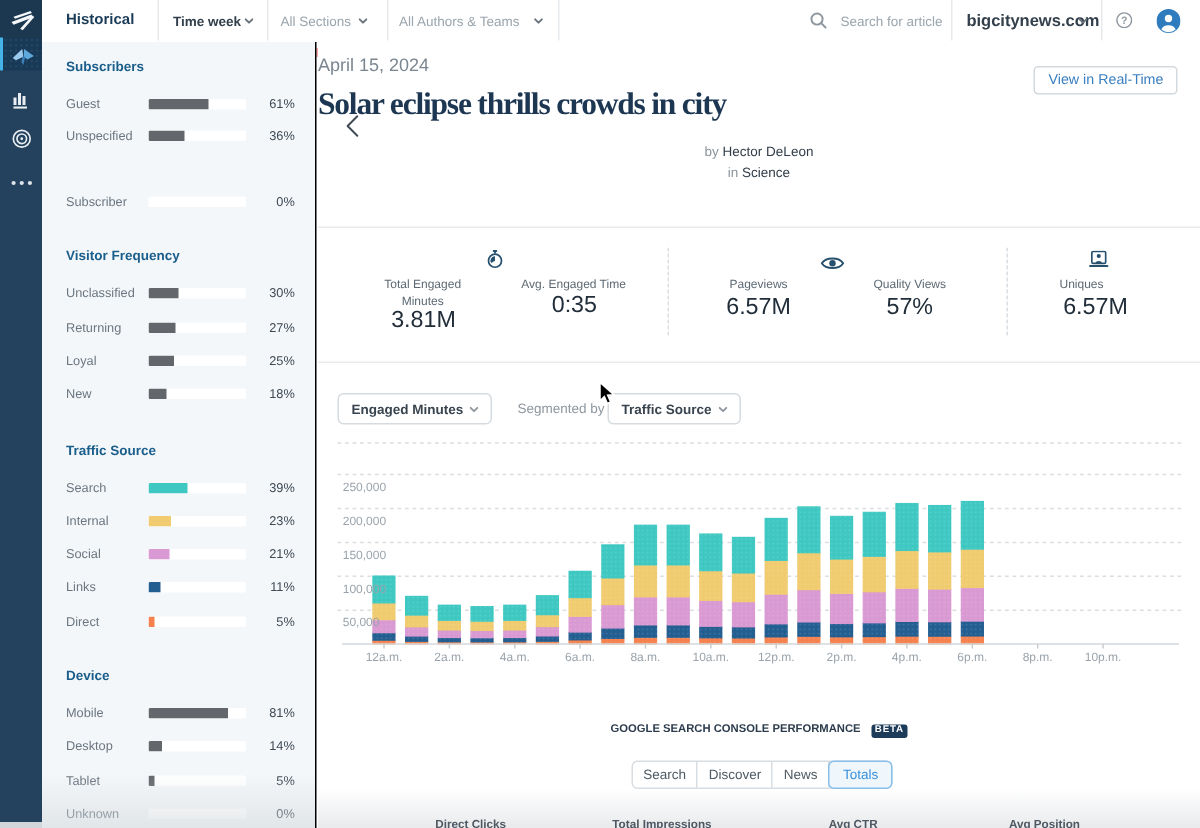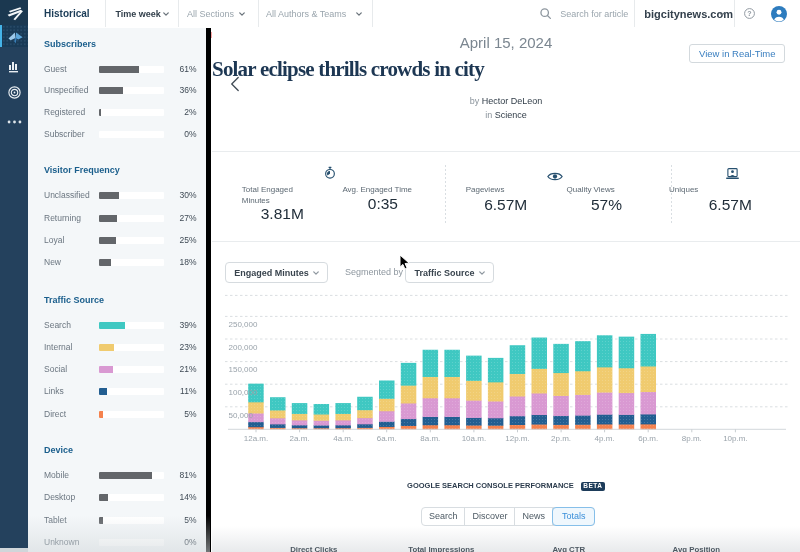--- a/index.html
+++ b/index.html
@@ -3,37 +3,37 @@
 * {margin:0;padding:0;box-sizing:border-box}
 html,body {width:800px;height:552px;overflow:hidden;font-family:"Liberation Sans",sans-serif;background:#fff;position:relative}
 .abs {position:absolute}
 .topbar {position:absolute;left:28px;top:0;right:0;height:38px;background:#fff;border-bottom:6px solid #fca5a5}
 .tb-item {position:absolute;top:0;height:27px;display:flex;align-items:center;white-space:nowrap}
 .tb-sep {position:absolute;top:0;height:27px;width:1px;background:#e7eaec}
 .rail {position:absolute;left:0;top:0;width:28px;height:552px;background:#24415d}
 .rail .logo {position:absolute;left:0;top:0;width:28px;height:28px;background:#1b3850;display:flex;align-items:center;justify-content:center}
 .rail .active {position:absolute;left:0;top:25px;width:28px;height:22px;background:#193a56;background-image:radial-gradient(rgba(90,130,165,0.22) 0.8px, transparent 0.9px);background-size:3.5px 3.5px;border-left:2px solid #45b3e8;display:flex;align-items:center;justify-content:center}
 .rail .ric {position:absolute;left:0;width:28px;display:flex;justify-content:center}
-.sidebar {position:absolute;left:28px;top:28px;width:183px;height:524px;background:#f4f7f9;border-right:5px solid #000000}
+.sidebar {position:absolute;left:28px;top:28px;width:183px;height:524px;background:#f4f7f9;border-right:1px solid #000000}
 .shead {position:absolute;left:16px;font-size:9px;font-weight:bold;color:#1a5e8c;line-height:11px}
 .srow {position:absolute;left:16px;width:152.5px;height:16px;margin-top:-8px}
 .slab {position:absolute;left:0;top:3.5px;font-size:8.5px;color:#6b7680;line-height:9px}
 .track {position:absolute;left:55.4px;top:4.5px;width:65px;height:7px;background:#fff;border-radius:1px;overflow:hidden}
 .fill {position:absolute;left:0;top:0;height:7px}
 .spct {position:absolute;right:0;top:3.5px;font-size:8.5px;color:#3f4a55;line-height:9px}
 .main {position:absolute;left:212px;top:28px;width:588px;height:524px;background:#fff}
 .hline {position:absolute;left:0;width:588px;height:1px;background:#e9ecee}
-.date {position:absolute;top:10px;width:100%;text-align:center;font-size:15px;color:#7b8690;line-height:10px}
+.date {position:absolute;top:10px;width:100%;text-align:left;font-size:12px;color:#7b8690;line-height:10px}
 .title {position:absolute;top:31.2px;width:100%;text-align:left;font-family:"Liberation Serif",serif;font-size:21px;font-weight:bold;color:#1d3753;line-height:21px;letter-spacing:-0.8px}
 .by1 {position:absolute;top:68.6px;width:100%;text-align:center;font-size:9px;color:#8b949c;line-height:9px}
 .by2 {position:absolute;top:82.6px;width:100%;text-align:center;font-size:9px;color:#8b949c;line-height:9px}
 .by1 b,.by2 b {color:#313d48;font-weight:normal}
 .vrt {position:absolute;left:477.3px;top:16.2px;width:96px;height:19px;border:1px solid #d3d9dd;border-radius:3px;background:#fff;color:#3a7fc0;font-size:9.5px;display:flex;align-items:center;justify-content:center}
 .back {position:absolute;left:18px;top:48px}
-.mlab {position:absolute;font-size:8px;color:#5d6973;line-height:11px}
+.mlab {position:absolute;font-size:8px;color:#5d6973;text-align:center;line-height:11px}
 .mval {position:absolute;font-size:15.5px;color:#212e3a;text-align:center;line-height:16px}
 .mdiv {position:absolute;top:137px;height:59px;width:1px;background-image:linear-gradient(#d9dee2 60%, transparent 40%);background-size:1px 4px}
 .micon {position:absolute}
 .ctlbtn {position:absolute;background:#fff;border:1px solid #d6dbdf;border-radius:4px;height:21px;display:flex;align-items:center;font-size:9px;font-weight:bold;color:#39444e;padding:0 8px;justify-content:space-between;white-space:nowrap}
 .seg {position:absolute;font-size:9px;color:#8e979f;line-height:9px}
 .gsc {position:absolute;top:452px;width:100%;text-align:center;font-size:7.5px;font-weight:bold;letter-spacing:0px;color:#2c3c4d;line-height:11px}
 .beta {display:inline-block;background:#1d3c5a;color:#fff;font-size:6.5px;line-height:6.5px;font-weight:bold;letter-spacing:0.5px;border-radius:2px;padding:1.5px 2.5px;margin-left:7px;vertical-align:0px}
 .tabs {position:absolute;left:208.9px;top:478.5px;display:flex;border:1px solid #d8dde1;border-radius:4px;background:#fff;height:19.5px}
 .tab {font-size:9px;color:#4d5a64;padding:0 7px;display:flex;align-items:center;border-right:1px solid #d8dde1}
 .tab:last-child {border-right:none}
@@ -153,27 +153,20 @@
       </span>
       <span class="spct">61%</span>
     </div>
 <div class="srow" style="top:62.5px">
       <span class="slab">Unspecified</span>
       <span class="track">
         <span class="fill" style="width:36%;background:#63666a"></span>
       </span>
       <span class="spct">36%</span>
     </div>
-<div class="srow" style="top:84.7px">
-      <span class="slab">Registered</span>
-      <span class="track">
-        <span class="fill" style="width:2%;background:#63666a"></span>
-      </span>
-      <span class="spct">2%</span>
-    </div>
 <div class="srow" style="top:106.9px">
       <span class="slab">Subscriber</span>
       <span class="track">
         <span class="fill" style="width:0%;background:#63666a"></span>
       </span>
       <span class="spct">0%</span>
     </div>
 <div class="shead" style="top:136.9px">Visitor Frequency</div>
 <div class="srow" style="top:167.8px">
       <span class="slab">Unclassified</span>
@@ -299,21 +292,21 @@
   <div class="mlab" style="left:29.8px;top:155.6px;width:80px">Total Engaged<br>Minutes</div>
   <div class="mval" style="left:30.3px;top:177.5px;width:80px">3.81M</div>
   <div class="mlab" style="left:130.4px;top:155.6px;width:80px">Avg. Engaged Time</div>
   <div class="mval" style="left:130.9px;top:167.8px;width:80px">0:35</div>
   <div class="mdiv" style="left:232.8px"></div>
   <div class="mlab" style="left:253.7px;top:155.6px;width:80px">Pageviews</div>
   <div class="mval" style="left:253.7px;top:168.6px;width:80px">6.57M</div>
   <div class="mlab" style="left:354.5px;top:155.6px;width:80px">Quality Views</div>
   <div class="mval" style="left:354.5px;top:168.6px;width:80px">57%</div>
   <div class="mdiv" style="left:458.9px"></div>
-  <div class="mlab" style="left:457px;top:155.6px;width:80px">Uniques</div>
+  <div class="mlab" style="left:469px;top:155.6px;width:80px">Uniques</div>
   <div class="mval" style="left:478.3px;top:168.6px;width:80px">6.57M</div>
   <div class="hline" style="top:213.2px"></div>
   <div class="ctlbtn" style="left:13.3px;top:234.2px;width:102.8px">Engaged Minutes <svg width="6" height="4" viewBox="0 0 8 5">
         <path d="M1 1 L4 4 L7 1" fill="none" stroke="#8e979f" stroke-width="1.7" stroke-linecap="round" stroke-linejoin="round"></path>
       </svg></div>
   <div class="seg" style="left:133px;top:240px">Segmented by</div>
   <div class="ctlbtn" style="left:193.4px;top:234.2px;width:88.5px">Traffic Source <svg width="6" height="4" viewBox="0 0 8 5">
         <path d="M1 1 L4 4 L7 1" fill="none" stroke="#8e979f" stroke-width="1.7" stroke-linecap="round" stroke-linejoin="round"></path>
       </svg></div>
   <svg class="chart" width="589" height="166" viewBox="0 0 589 166" font-family="Liberation Sans, sans-serif">

